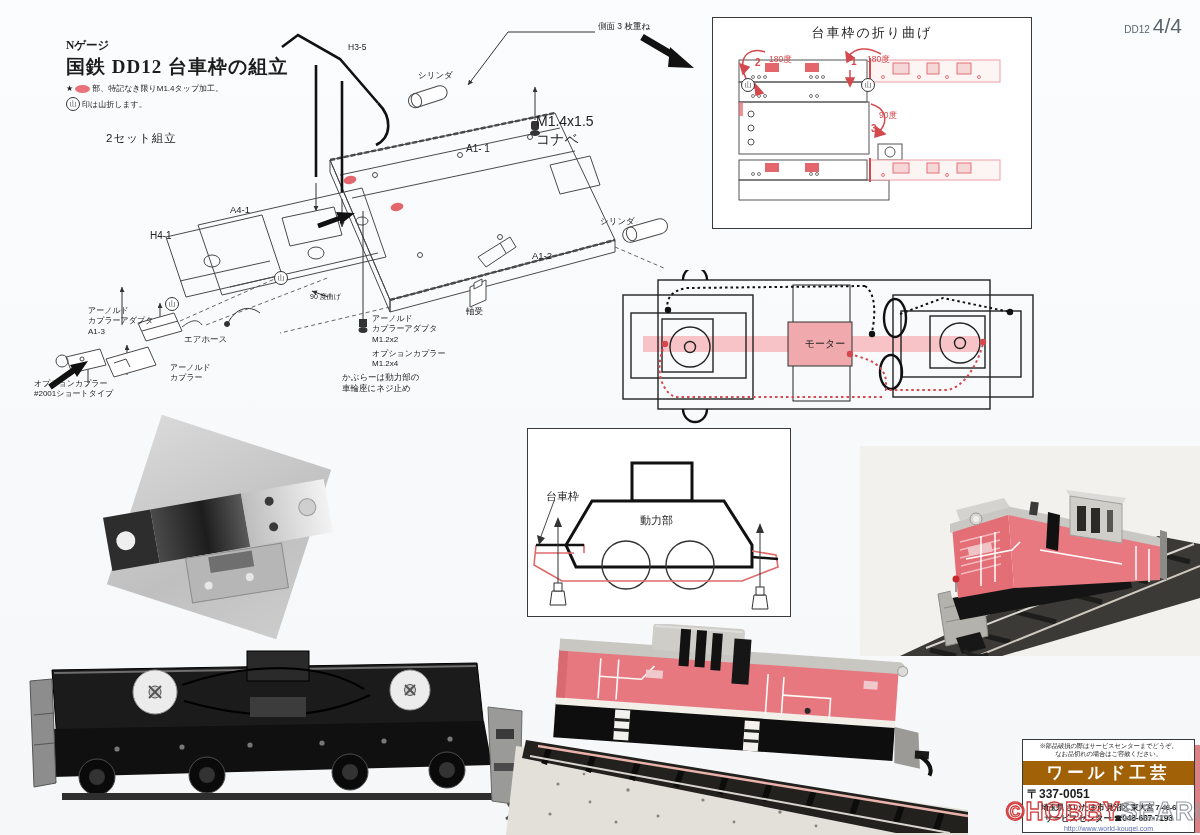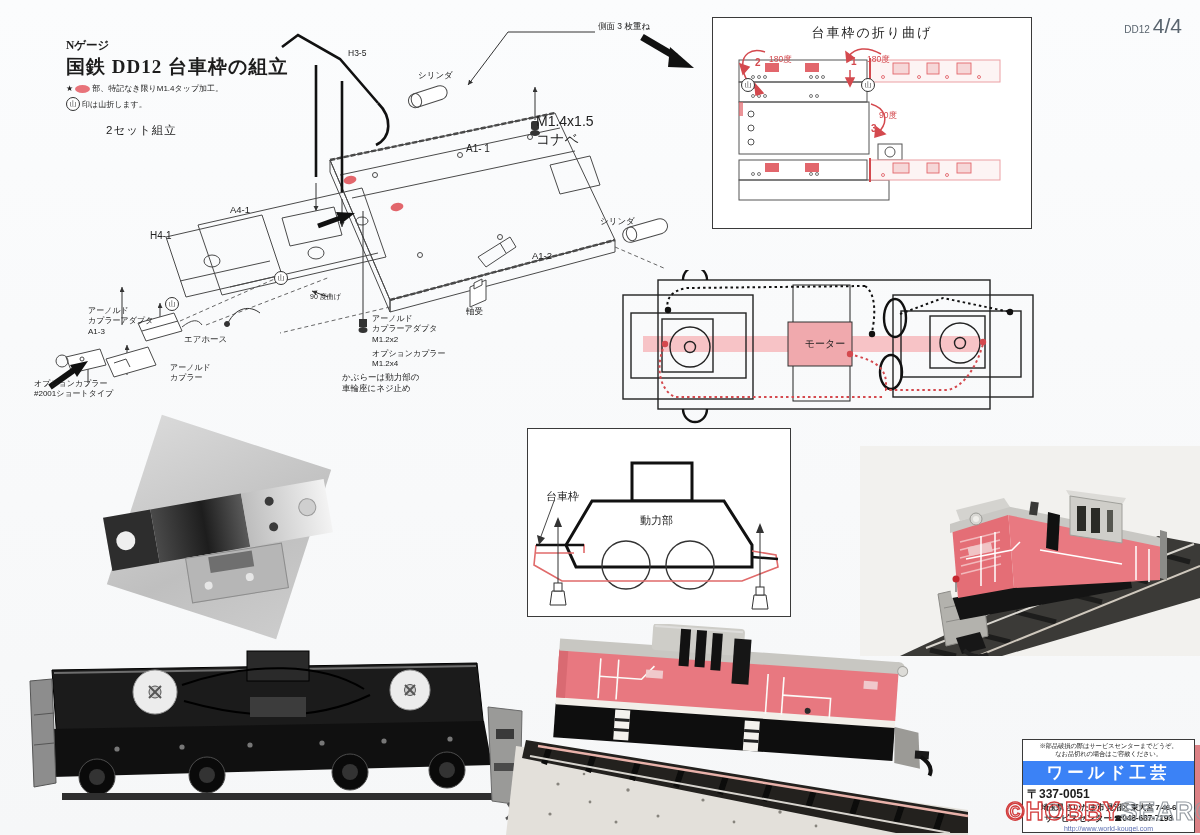--- a/index.html
+++ b/index.html
@@ -13,30 +13,30 @@
   .circ-mark{position:absolute;z-index:6;width:12px;height:12px;border:1px solid #333;border-radius:50%;
              font-size:7px;line-height:12px;text-align:center;background:#fff;color:#333;}
   .box{position:absolute;border:1.6px solid #3a3a3a;background:#fff;z-index:4;}
   .box-title{position:absolute;left:0;right:0;text-align:center;font-size:13px;letter-spacing:2px;color:#222;}
   
   .gauge{font-family:"Liberation Serif",serif;font-weight:bold;font-size:11.5px;}
   .doc-title{font-family:"Liberation Serif",serif;font-weight:bold;font-size:19px;letter-spacing:1px;margin-top:1px;}
   .note{font-size:8px;margin-top:3px;display:flex;align-items:center;gap:2px;}
   .red-oval{display:inline-block;width:15px;height:8px;border-radius:50%;background:#e8737a;}
   .note .cm{position:static;display:inline-block;}
-  .sets{font-size:11.5px;margin:12px 0 0 40px;letter-spacing:1px;}
+  .sets{font-size:11.5px;margin:20px 0 0 40px;letter-spacing:1px;}
   
   #pageno{position:absolute;right:18px;top:14px;color:#59646e;display:flex;align-items:baseline;gap:3px;z-index:6;}
   #pageno .code{font-size:10px;}
   #pageno .num{font-size:21px;}
   
   #company{position:absolute;left:1022px;top:739px;width:171px;height:92px;border:1.2px solid #3a3a3a;
            background:#fff;z-index:8;font-size:6.4px;line-height:1.3;text-align:center;overflow:hidden;}
   #company .svc{margin-top:2px;letter-spacing:-0.2px;}
-  #company .banner{background:#3b82f6;color:#fff;font-weight:bold;font-size:16.5px;letter-spacing:4px;
+  #company .banner{background:#a16207;color:#fff;font-weight:bold;font-size:16.5px;letter-spacing:4px;
                    margin-top:2px;padding:1px 0 2px;}
   #company .postal{font-size:12px;font-weight:bold;text-align:left;padding-left:4px;margin-top:2px;}
   #company .addr{font-size:8px;font-weight:bold;letter-spacing:-0.4px;}
   #company .tel{font-size:8.5px;font-weight:bold;letter-spacing:-0.2px;}
   #company .url{font-size:7px;color:#5a6db0;}
   #company .faxrow{display:flex;justify-content:space-between;padding:0 4px;font-size:7px;margin-top:1px;}
   
   #watermark{position:absolute;left:1006px;top:797px;z-index:9;font-weight:bold;font-size:25px;letter-spacing:1px;
              white-space:nowrap;}
   #watermark .wm-red{color:transparent;-webkit-text-stroke:1.3px #d23c3c;}
@@ -388,21 +388,21 @@
     </g>
     <g>
       <line x1="565" y1="7" x2="478" y2="7" stroke="#333"></line>
       <line x1="478" y1="7" x2="438" y2="60" stroke="#333" marker-end="url(#ah)"></line>
       <path d="M612,12 L646,32" stroke="#111" stroke-width="7"></path>
       <polygon points="664,43 640,22 638,42" fill="#111"></polygon>
     </g>
     <line x1="298" y1="272" x2="282" y2="266" stroke="#333" marker-end="url(#ah)"></line>
   </svg>
 
-  <div class="lbl" style="left:348px;top:48px">H3-5</div>
+  <div class="lbl" style="left:348px;top:42px">H3-5</div>
   <div class="lbl" style="left:418px;top:70px">シリンダ</div>
   <div class="lbl" style="left:598px;top:21px">側面 3 枚重ね</div>
   <div class="lbl" style="left:536px;top:112px;font-size:14px">M1.4x1.5
 コナベ</div>
   <div class="lbl" style="left:466px;top:142px;font-size:10px">A1- 1</div>
   <div class="lbl" style="left:600px;top:216px">シリンダ</div>
   <div class="lbl" style="left:532px;top:250px;font-size:9.5px">A1-2</div>
   <div class="lbl" style="left:230px;top:204px;font-size:9.5px">A4-1</div>
   <div class="lbl" style="left:150px;top:229px;font-size:10px">H4-1</div>
   <div class="lbl" style="left:310px;top:292px;font-size:7px">90 度曲げ</div>

